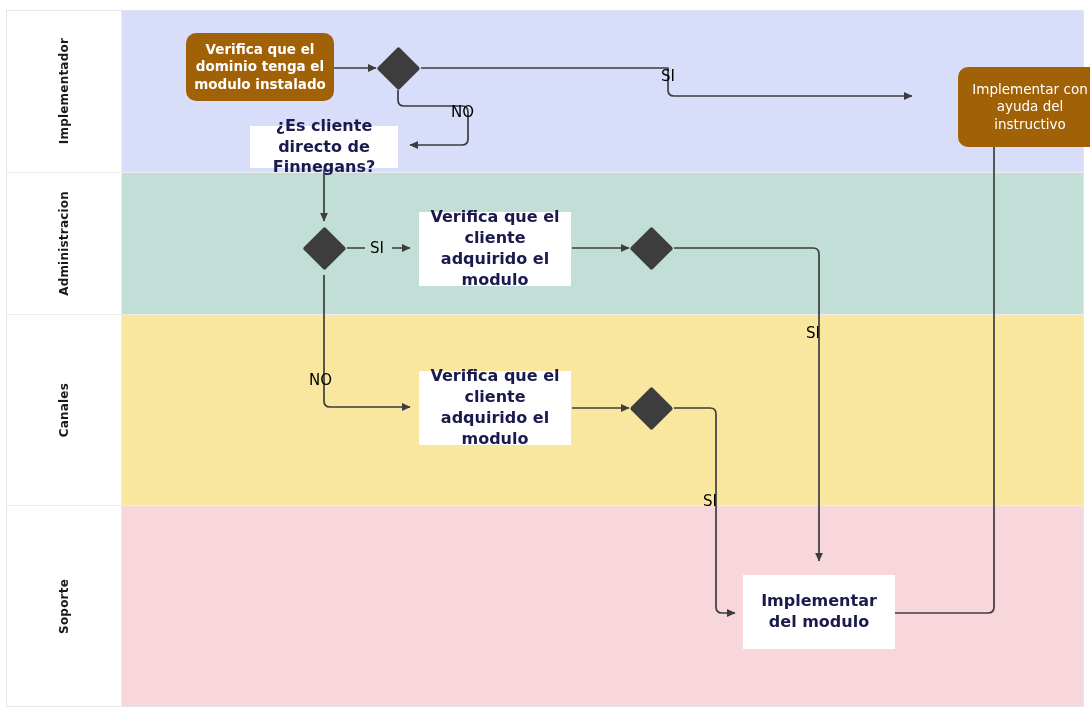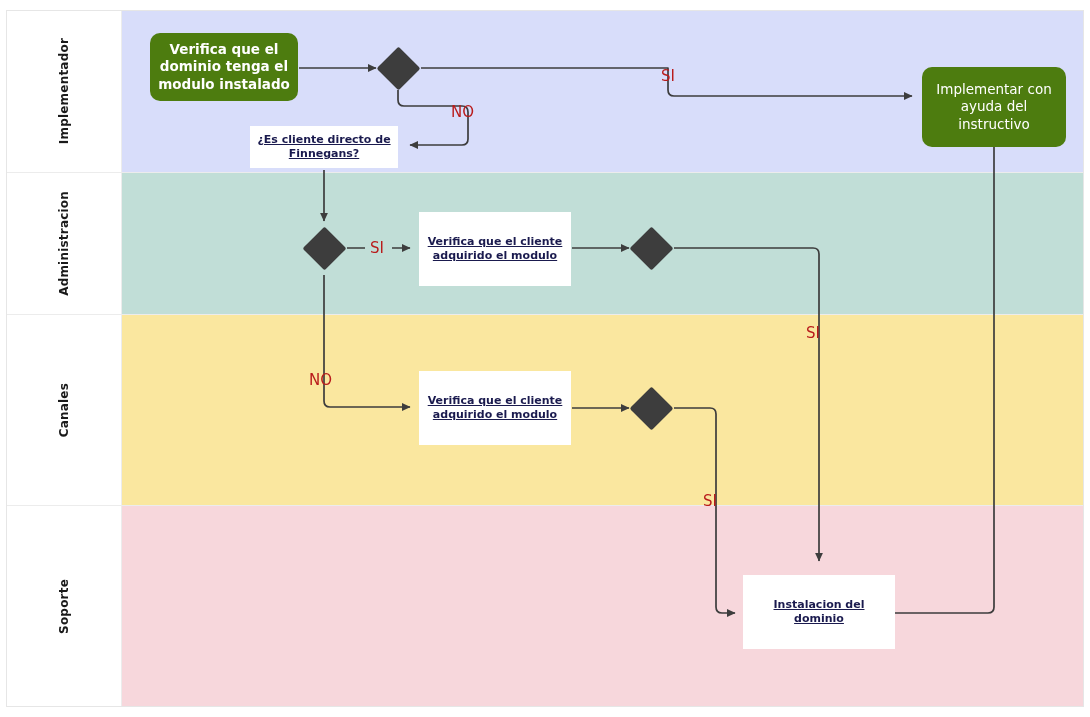--- a/index.html
+++ b/index.html
@@ -12,25 +12,25 @@
   .lane:last-child{border-bottom:none;}
   .lane-head{position:absolute;left:0;top:0;width:115px;height:100%;background:#ffffff;border-right:1px solid #ececec;box-sizing:border-box;display:flex;align-items:center;justify-content:center;}
   .lane-head span{writing-mode:vertical-rl;transform:rotate(180deg);font-size:12px;font-weight:bold;color:#1a1a1a;letter-spacing:.2px;white-space:nowrap;}
   .lane-body{position:absolute;left:115px;top:0;right:0;height:100%;}
 
   
   #wires{position:absolute;left:0;top:0;width:1090px;height:717px;pointer-events:none;}
 
   
   .node{position:absolute;box-sizing:border-box;display:flex;align-items:center;justify-content:center;text-align:center;}
-  .node-blue{background:#4d7c0f;color:#ffffff;border-radius:10px;font-size:13.5px;font-weight:bold;line-height:1.28;padding:4px 8px;}
+  .node-blue{background:#a16207;color:#ffffff;border-radius:10px;font-size:13.5px;font-weight:bold;line-height:1.28;padding:4px 8px;margin-left:36px;}
   .node-blue.thin{font-weight:normal;font-size:13.5px;}
-  .node-white{background:#ffffff;color:#1a1a4e;font-size:11px;font-weight:bold;line-height:1.3;padding:4px 6px;text-decoration:underline;}
+  .node-white{background:#ffffff;color:#1a1a4e;font-size:16px;font-weight:bold;line-height:1.3;padding:4px 6px;}
   .diamond{position:absolute;background:#3d3d3d;transform:rotate(45deg);border-radius:2px;}
-  .edge-label{position:absolute;font-size:15px;color:#b91c1c;font-family:"DejaVu Sans",sans-serif;white-space:nowrap;}
+  .edge-label{position:absolute;font-size:15px;color:#000000;font-family:"DejaVu Sans",sans-serif;white-space:nowrap;}
 </style>
 </head>
 <body>
 
 <div id="stage">
 
   <div class="frame">
 
     <div class="lane" style="top:0px;height:162px;">
       <div class="lane-head">
@@ -106,21 +106,21 @@
   <div class="diamond" style="left:309px;top:233px;width:31px;height:31px;"></div>
 
   <div class="node node-white" style="left:419px;top:212px;width:152px;height:74px;">Verifica que el cliente adquirido el modulo</div>
 
   <div class="diamond" style="left:636px;top:233px;width:31px;height:31px;"></div>
 
   <div class="node node-white" style="left:419px;top:371px;width:152px;height:74px;">Verifica que el cliente adquirido el modulo</div>
 
   <div class="diamond" style="left:636px;top:393px;width:31px;height:31px;"></div>
 
-  <div class="node node-white" style="left:743px;top:575px;width:152px;height:74px;">Instalacion del dominio</div>
+  <div class="node node-white" style="left:743px;top:575px;width:152px;height:74px;">Implementar del modulo</div>
 
   <div class="edge-label" style="left:661px;top:67px;">SI</div>
 
   <div class="edge-label" style="left:451px;top:103px;">NO</div>
 
   <div class="edge-label" style="left:370px;top:239px;">SI</div>
 
   <div class="edge-label" style="left:309px;top:371px;">NO</div>
 
   <div class="edge-label" style="left:806px;top:324px;">SI</div>

